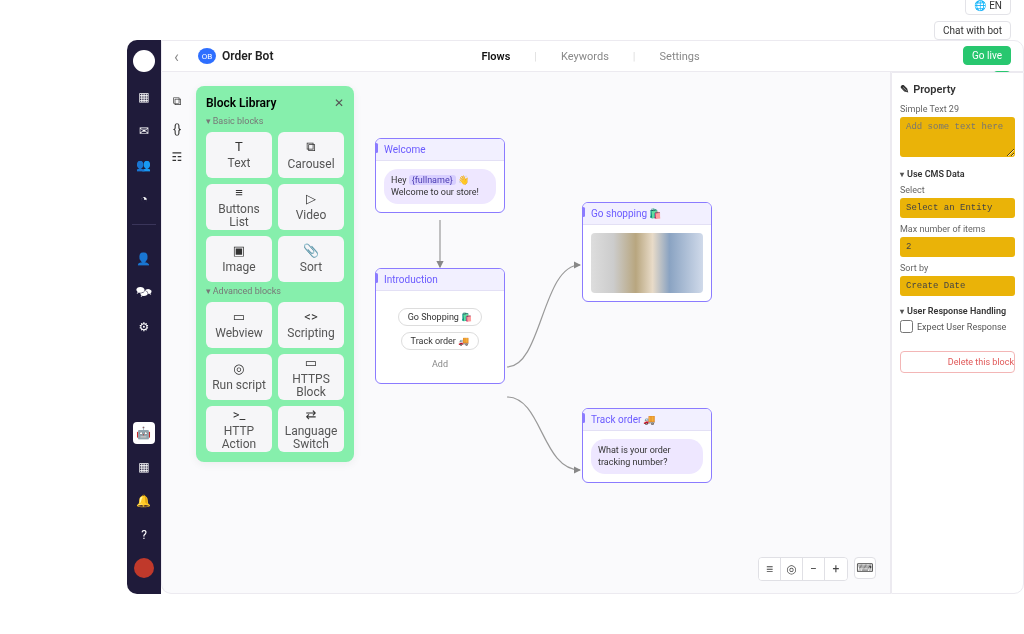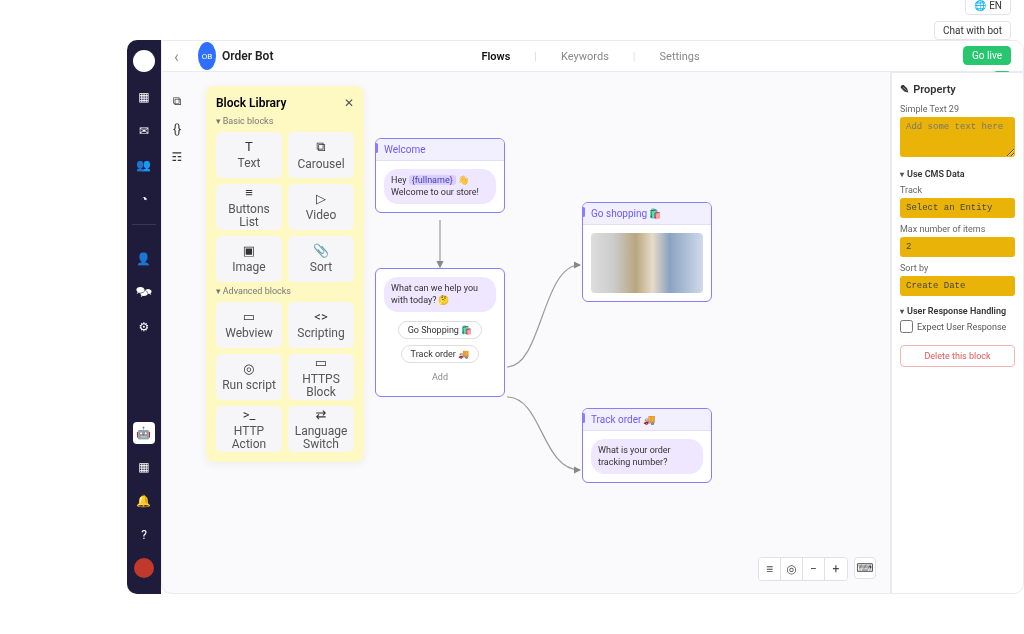--- a/index.html
+++ b/index.html
@@ -10,42 +10,42 @@
 .rail .rail-item { width: 22px; height: 22px; margin: 6px 0; display: flex; align-items: center; justify-content: center; color: #fff; font-size: 12px; cursor: pointer; }
 .rail .logo { width: 22px; height: 22px; border-radius: 50%; background: #fff; margin-bottom: 8px; }
 .rail .rail-gap { height: 10px; border-top: 1px solid #3a355a; width: 24px; margin: 8px 0; }
 .rail .avatar { width: 20px; height: 20px; border-radius: 50%; background: #c0392b; margin: 6px 0; }
 .rail-bottom { margin-top: auto; padding-bottom: 10px; display: flex; flex-direction: column; align-items: center; }
 .rail .light-box { background: #fff; color: #333; border-radius: 4px; width: 22px; height: 22px; }
 
 
 .topbar { position: absolute; left: 161px; right: 0; top: 40px; height: 32px; background: #fff; border-top-right-radius: 10px; border: 1px solid #eceaf0; border-bottom: 1px solid #eceaf0; display: flex; align-items: center; padding: 0 12px; z-index: 4; }
 .topbar .back { width: 18px; color: #888; cursor: pointer; }
-.topbar .avatar-sm { width: 18px; height: 28px; border-radius: 50%; background: #2e6fff; color: #fff; font-size: 8px; display: flex; align-items: center; justify-content: center; margin: 0 6px; }
+.topbar .avatar-sm { width: 18px; height: 16px; border-radius: 50%; background: #2e6fff; color: #fff; font-size: 8px; display: flex; align-items: center; justify-content: center; margin: 0 6px; }
 .topbar .title { font-size: 12px; font-weight: 600; color: #222; }
 .topbar .nav { margin-left: 200px; display: flex; gap: 8px; font-size: 11px; color: #888; justify-content: space-between; }
 .topbar .nav span { padding: 0 8px; cursor: pointer; }
 .topbar .nav span.active { color: #111; font-weight: 600; }
 .topbar .nav .sep { color: #ddd; }
 .topbar .right { margin-left: auto; display: flex; gap: 6px; align-items: flex-end; flex-direction: column; }
 .pill { border: 1px solid #e3e3e8; border-radius: 4px; padding: 3px 8px; font-size: 10px; color: #333; background: #fff; cursor: pointer; }
 .pill.green { background: #28c76f; border-color: #28c76f; color: #fff; }
 .pill.green-share { background: #28c76f; border-color: #28c76f; color: #fff; width: 18px; padding: 3px 0; text-align: center; }
 .pill.circle { width: 20px; height: 20px; border-radius: 50%; display: flex; align-items: center; justify-content: center; padding: 0; color: #aaa; background: #f1f1f4; }
 
 
 .canvas-wrap { position: absolute; left: 161px; right: 133px; top: 72px; bottom: 40px; background: #fafafc; border: 1px solid #eceaf0; border-top: none; border-bottom-left-radius: 10px; overflow: hidden; }
 .canvas { position: absolute; inset: 0; }
 
 
 .tool-icons { position: absolute; left: 6px; top: 20px; width: 22px; display: flex; flex-direction: column; gap: 10px; z-index: 3; }
 .tool-icons .t { width: 18px; height: 18px; display: flex; align-items: center; justify-content: center; font-size: 12px; color: #333; cursor: pointer; }
 
 
-.lib { position: absolute; left: 44px; top: 14px; width: 158px; background: #fef9c3; border-radius: 8px; box-shadow: 0 2px 10px rgba(0,0,0,.06); padding: 10px; z-index: 3; }
+.lib { position: absolute; left: 34px; top: 14px; width: 158px; background: #86efac; border-radius: 8px; box-shadow: 0 2px 10px rgba(0,0,0,.06); padding: 10px; z-index: 3; }
 .lib-head { display: flex; justify-content: space-between; align-items: center; margin-bottom: 6px; }
 .lib-head h4 { font-size: 12px; font-weight: 600; }
 .lib-head .close { font-size: 12px; color: #555; cursor: pointer; }
 .lib-section-label { font-size: 9px; color: #777; margin: 4px 0 6px; }
 .lib-grid { display: grid; grid-template-columns: 1fr 1fr; gap: 6px; }
 .lib-item { background: #f6f6f8; border-radius: 6px; height: 46px; display: flex; flex-direction: column; align-items: center; justify-content: center; gap: 3px; cursor: grab; }
 .lib-item .ic { font-size: 13px; color: #333; }
 .lib-item .lb { font-size: 12px; color: #555; text-align: center; line-height: 1.1; padding: 0 2px; }
 
 
@@ -70,21 +70,21 @@
 
 
 .props { position: absolute; right: 0; top: 72px; bottom: 40px; width: 133px; background: #fff; border: 1px solid #eceaf0; border-left: 1px solid #eceaf0; border-bottom-right-radius: 10px; padding: 10px 8px; font-size: 10px; color: #333; overflow: auto; z-index: 4; }
 .props h5 { font-size: 11px; font-weight: 600; margin-bottom: 8px; display: flex; align-items: center; gap: 4px; }
 .props .lbl { font-size: 9px; color: #666; margin: 6px 0 3px; }
 .props .input { width: 100%; background: #eab308; border: none; border-radius: 3px; padding: 5px 6px; font-size: 9px; color: #444; font-family: Liberation Mono, monospace; }
 .props .textarea { height: 40px; }
 .props .section-hd { font-size: 9px; font-weight: 600; color: #333; margin: 10px 0 4px; display: flex; align-items: center; gap: 3px; cursor: pointer; }
 .props .section-hd::before { content: "▾"; font-size: 8px; color: #555; }
 .props .check { display: flex; align-items: center; gap: 4px; font-size: 9px; color: #555; margin-top: 4px; }
-.props .danger { margin-top: 12px; border: 1px solid #f3b6b6; color: #e05757; background: #fff; border-radius: 4px; width: 100%; padding: 5px 0; font-size: 9px; cursor: pointer; }
+.props .danger { margin-top: 18px; border: 1px solid #f3b6b6; color: #e05757; background: #fff; border-radius: 4px; width: 100%; padding: 5px 0; font-size: 9px; cursor: pointer; text-align: right; }
 </style>
 </head>
 <body>
 
 <div class="rail">
   <div class="logo"></div>
   <div class="rail-item">▦</div>
   <div class="rail-item">✉</div>
   <div class="rail-item">👥</div>
   <div class="rail-item">◔</div>
@@ -205,22 +205,22 @@
     <div class="node" style="left:213px; top:66px;">
       <div class="hdr">Welcome</div>
       <div class="body">
         <div class="bubble">
           <span>Hey </span><span class="tag">{fullname}</span><span> 👋 Welcome to our store!</span>
         </div>
       </div>
     </div>
 
     <div class="node" style="left:213px; top:196px;">
-      <div class="body">
-        <div class="bubble">What can we help you with today? 🤔</div>
+      <div class="hdr">Introduction</div>
+      <div class="body">
         <div style="text-align:center; margin-top:6px;">
           <div class="chip">Go Shopping 🛍️</div><br>
           <div class="chip">Track order 🚚</div><br>
           <div class="chip" style="border:none; color:#888;">Add</div>
         </div>
       </div>
     </div>
 
     <div class="node" style="left:420px; top:130px;">
       <div class="hdr">Go shopping 🛍️</div>
@@ -251,21 +251,21 @@
 
 <div class="props">
   <h5>
       <span>✎</span> 
       <span>Property</span>
     </h5>
   <div class="lbl">Simple Text 29</div>
   <textarea class="input textarea" placeholder="Add some text here" style=""></textarea>
 
   <div class="section-hd">Use CMS Data</div>
-  <div class="lbl">Track</div>
+  <div class="lbl">Select</div>
   <input class="input" value="Select an Entity" style="">
   <div class="lbl">Max number of items</div>
   <input class="input" value="2" style="">
   <div class="lbl">Sort by</div>
   <input class="input" value="Create Date" style="">
 
   <div class="section-hd">User Response Handling</div>
   <label class="check">
     <input type="checkbox" style="">
     <span>Expect User Response</span>

